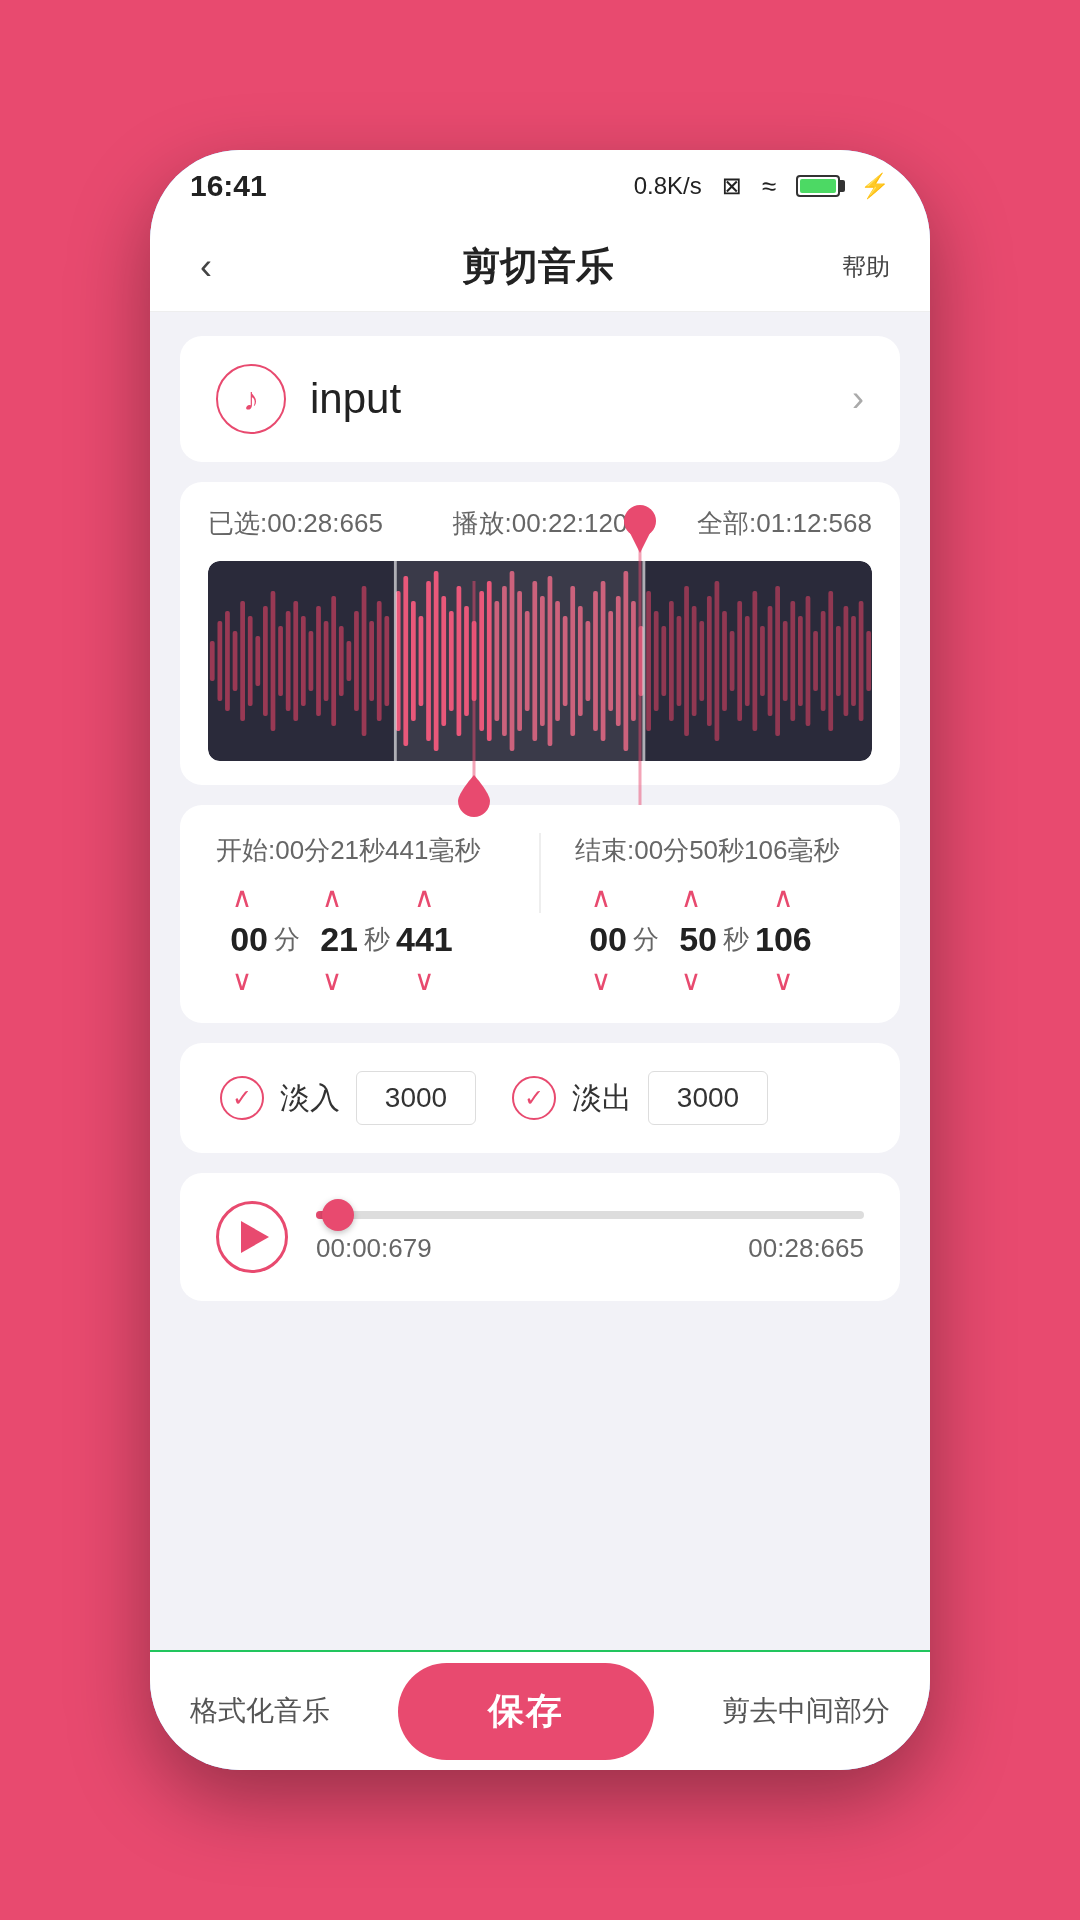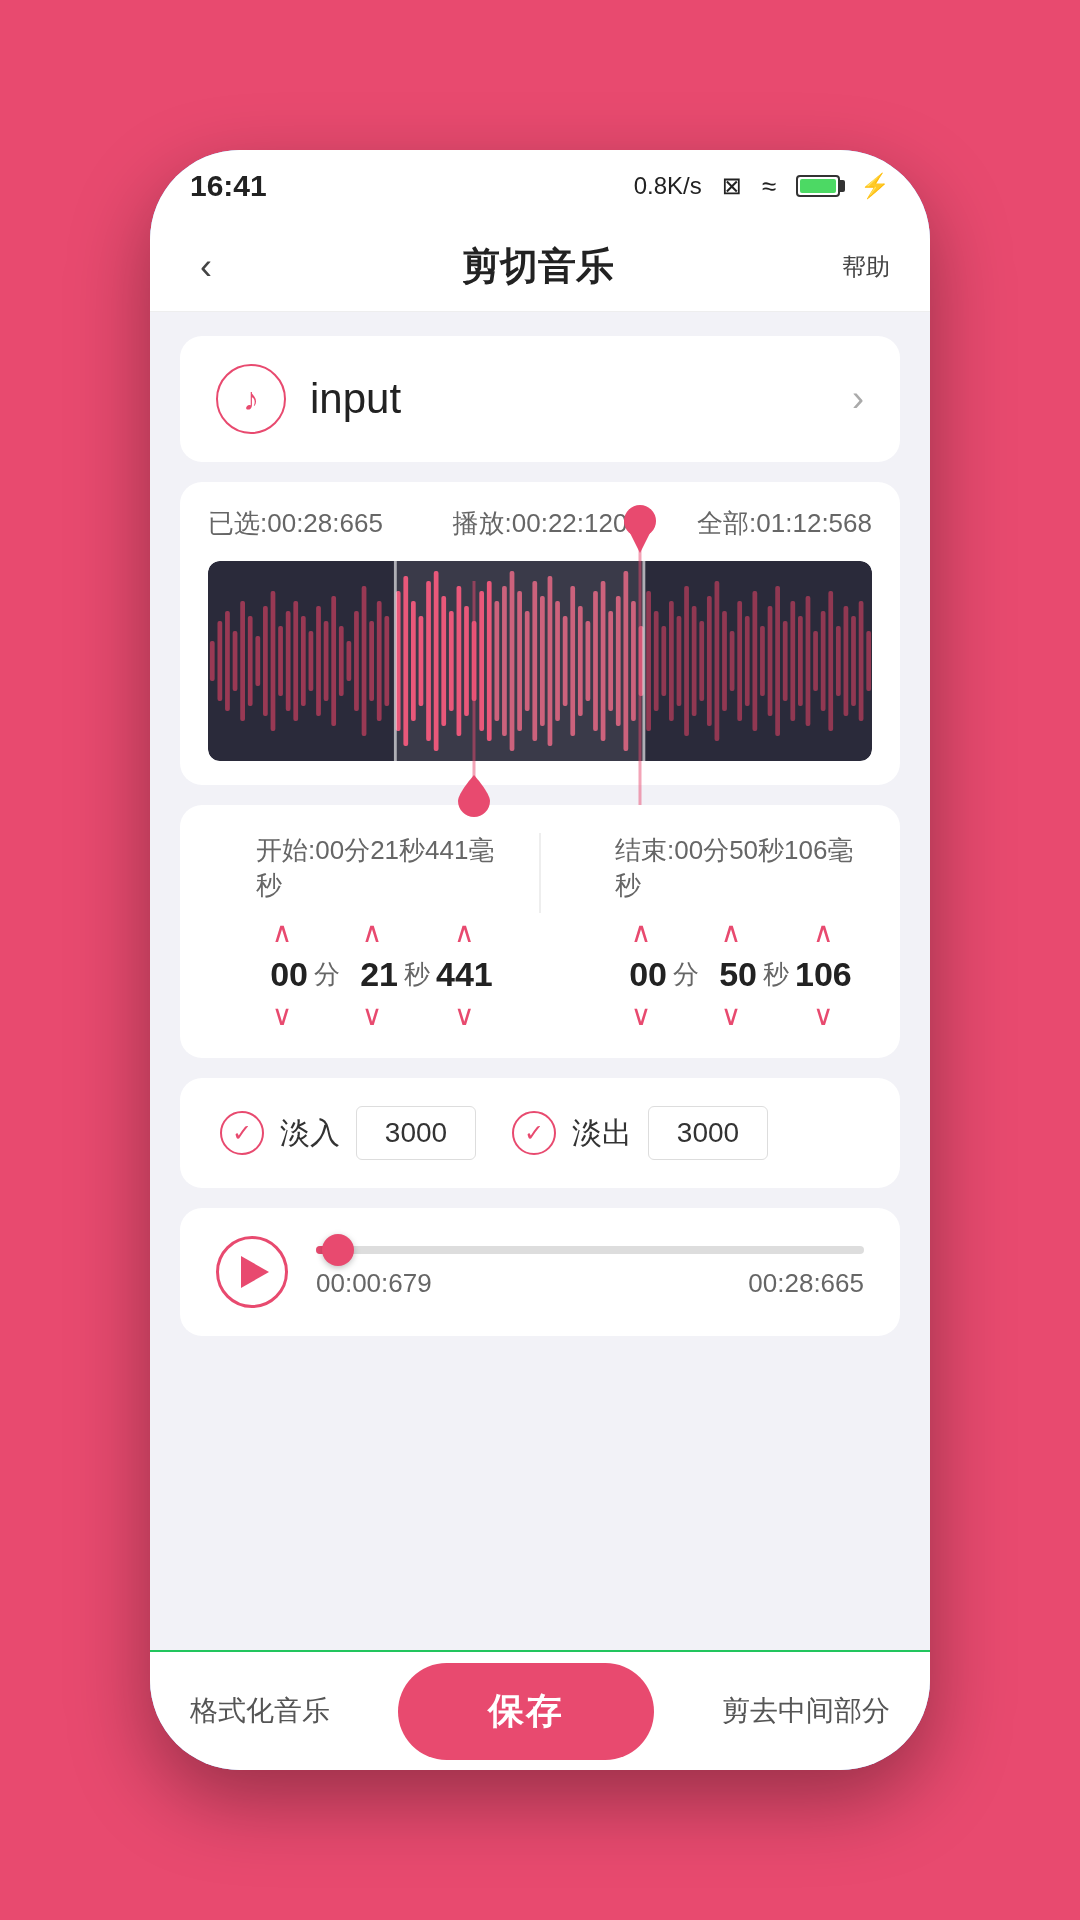--- a/index.html
+++ b/index.html
@@ -241,21 +241,20 @@
     
     .time-adjust-card {
       padding: 28px 36px;
     }
     .time-sections {
       display: flex;
       gap: 20px;
     }
     .time-section {
       flex: 1;
-      margin-left: 40px;
     }
     .time-section-label {
       font-size: 26px;
       color: #666;
       margin-bottom: 16px;
     }
     .time-controls {
       display: flex;
       align-items: center;
       gap: 4px;

